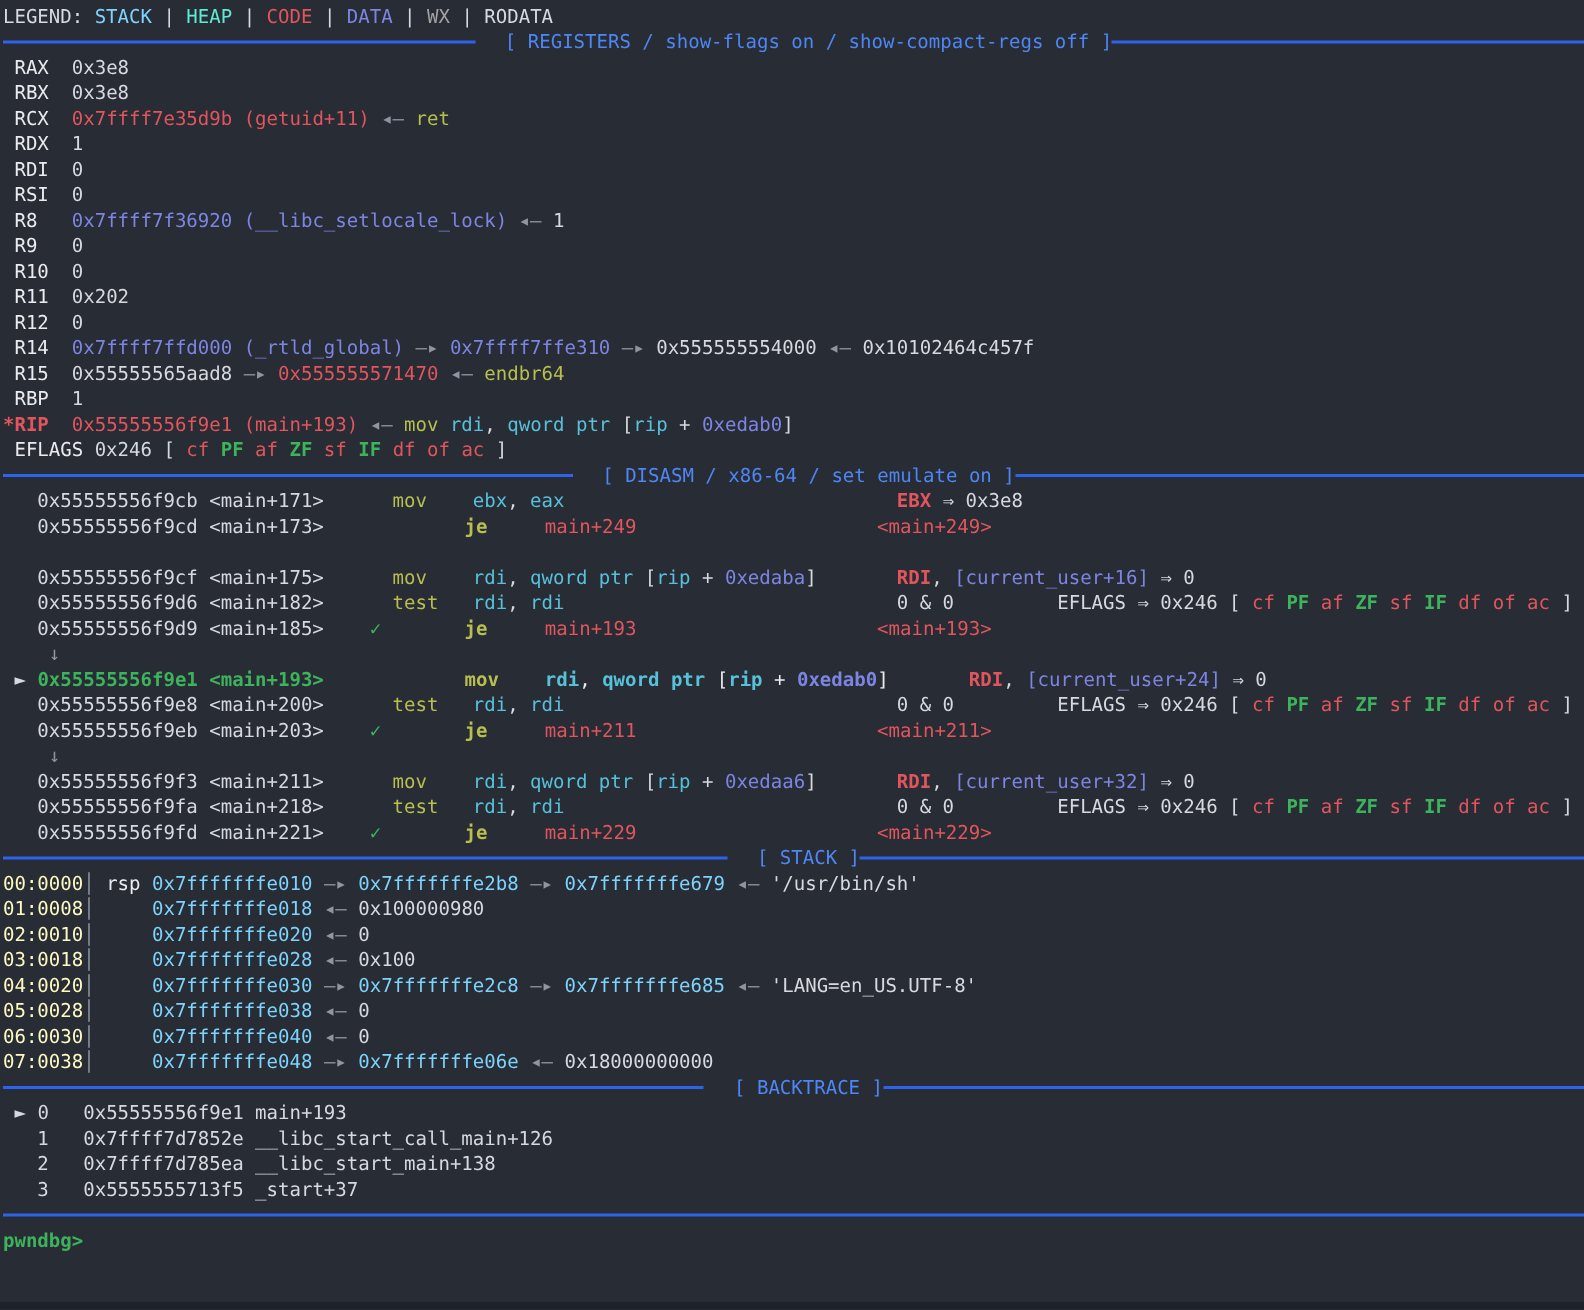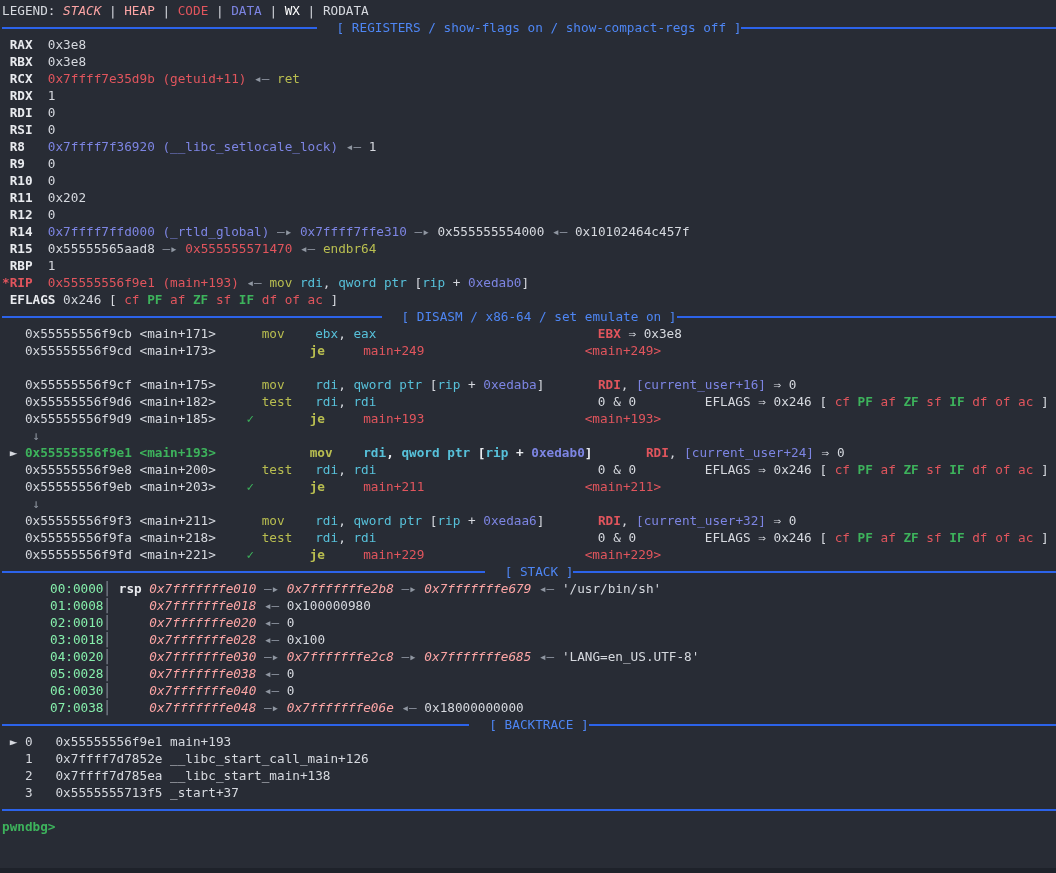--- a/index.html
+++ b/index.html
@@ -17,36 +17,36 @@
     margin:0;height:17px;line-height:17px;
     white-space:pre;
     font-family:inherit;font-size:inherit;
   }
   .hdr-row{display:flex;align-items:center;height:17px;}
   .rule{flex:1;height:2px;background:#2c63ea;}
   .hdr-title{color:#4e86f4;line-height:17px;white-space:pre;margin-left:20px;}
   .bottom-edge{position:absolute;left:0;right:0;bottom:0;height:5px;background:#1e222a;}
 
   .t-w  {color:#d6d9df;}
-  .t-wb {color:#e9ebef;font-weight:bold;}
+  .t-wb {color:#e9ebef;font-weight:normal;}
   .t-dim{color:#8f96a1;}
-  .t-off{color:#86efac;margin-left:48px;}
-  .t-o  {color:#fca5a5;font-style:italic;}
+  .t-off{color:#fef9c3;}
+  .t-o  {color:#7dd3fc;}
   .t-r  {color:#e1555d;}
   .t-rb {color:#e1555d;font-weight:bold;}
   .t-p  {color:#7d85e3;}
   .t-pb {color:#7d85e3;font-weight:bold;}
-  .t-bl {color:#fca5a5;}
+  .t-bl {color:#5eead4;}
   .t-g  {color:#3db35c;}
   .t-gb {color:#3db35c;font-weight:bold;}
   .t-y  {color:#b9be50;text-align:center;}
   .t-yb {color:#b9be50;font-weight:bold;margin-left:48px;}
   .t-c  {color:#57c1da;}
   .t-cb {color:#57c1da;font-weight:bold;}
-  .t-u  {color:#ffffff;}
+  .t-u  {color:#a3a3a3;}
 </style>
 </head>
 <body>
 
 <div class="term">
   <div id="content">
       <pre class="line"><span class="t-w">LEGEND: </span><span class="t-o">STACK</span><span class="t-w"> | </span><span class="t-bl">HEAP</span><span class="t-w"> | </span><span class="t-r">CODE</span><span class="t-w"> | </span><span class="t-p">DATA</span><span class="t-w"> | </span><span class="t-u">WX</span><span class="t-w"> | </span><span class="t-w">RODATA</span></pre>
       <div class="hdr-row">
         <span class="rule"></span>
         <span class="hdr-title">[ REGISTERS / show-flags on / show-compact-regs off ]</span>

